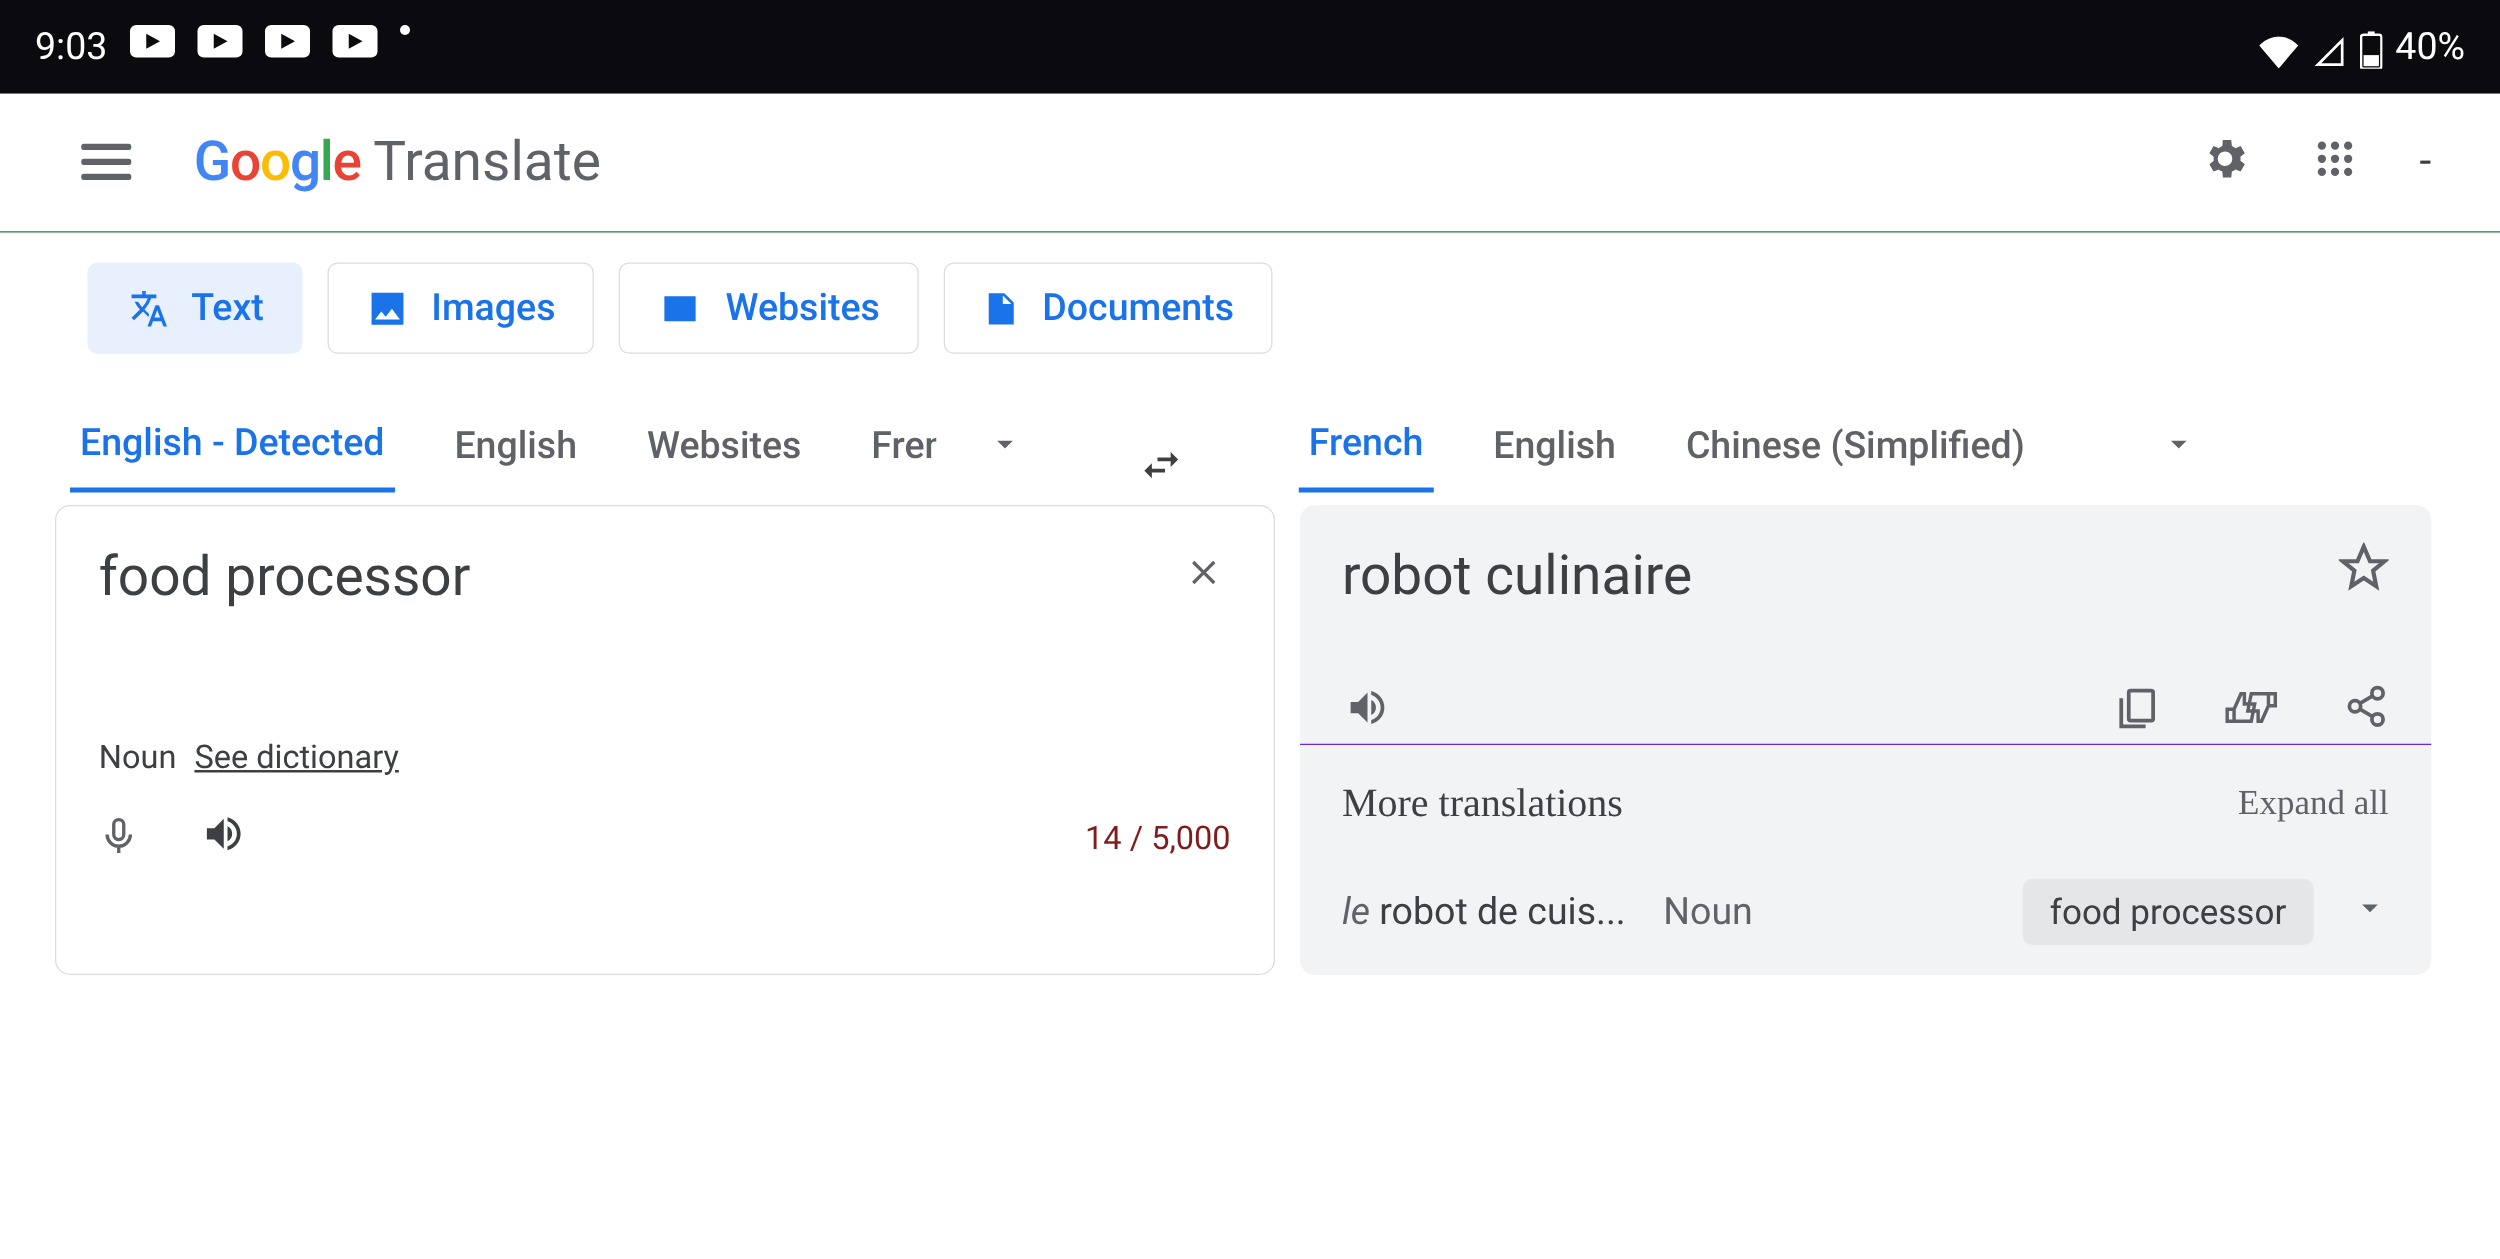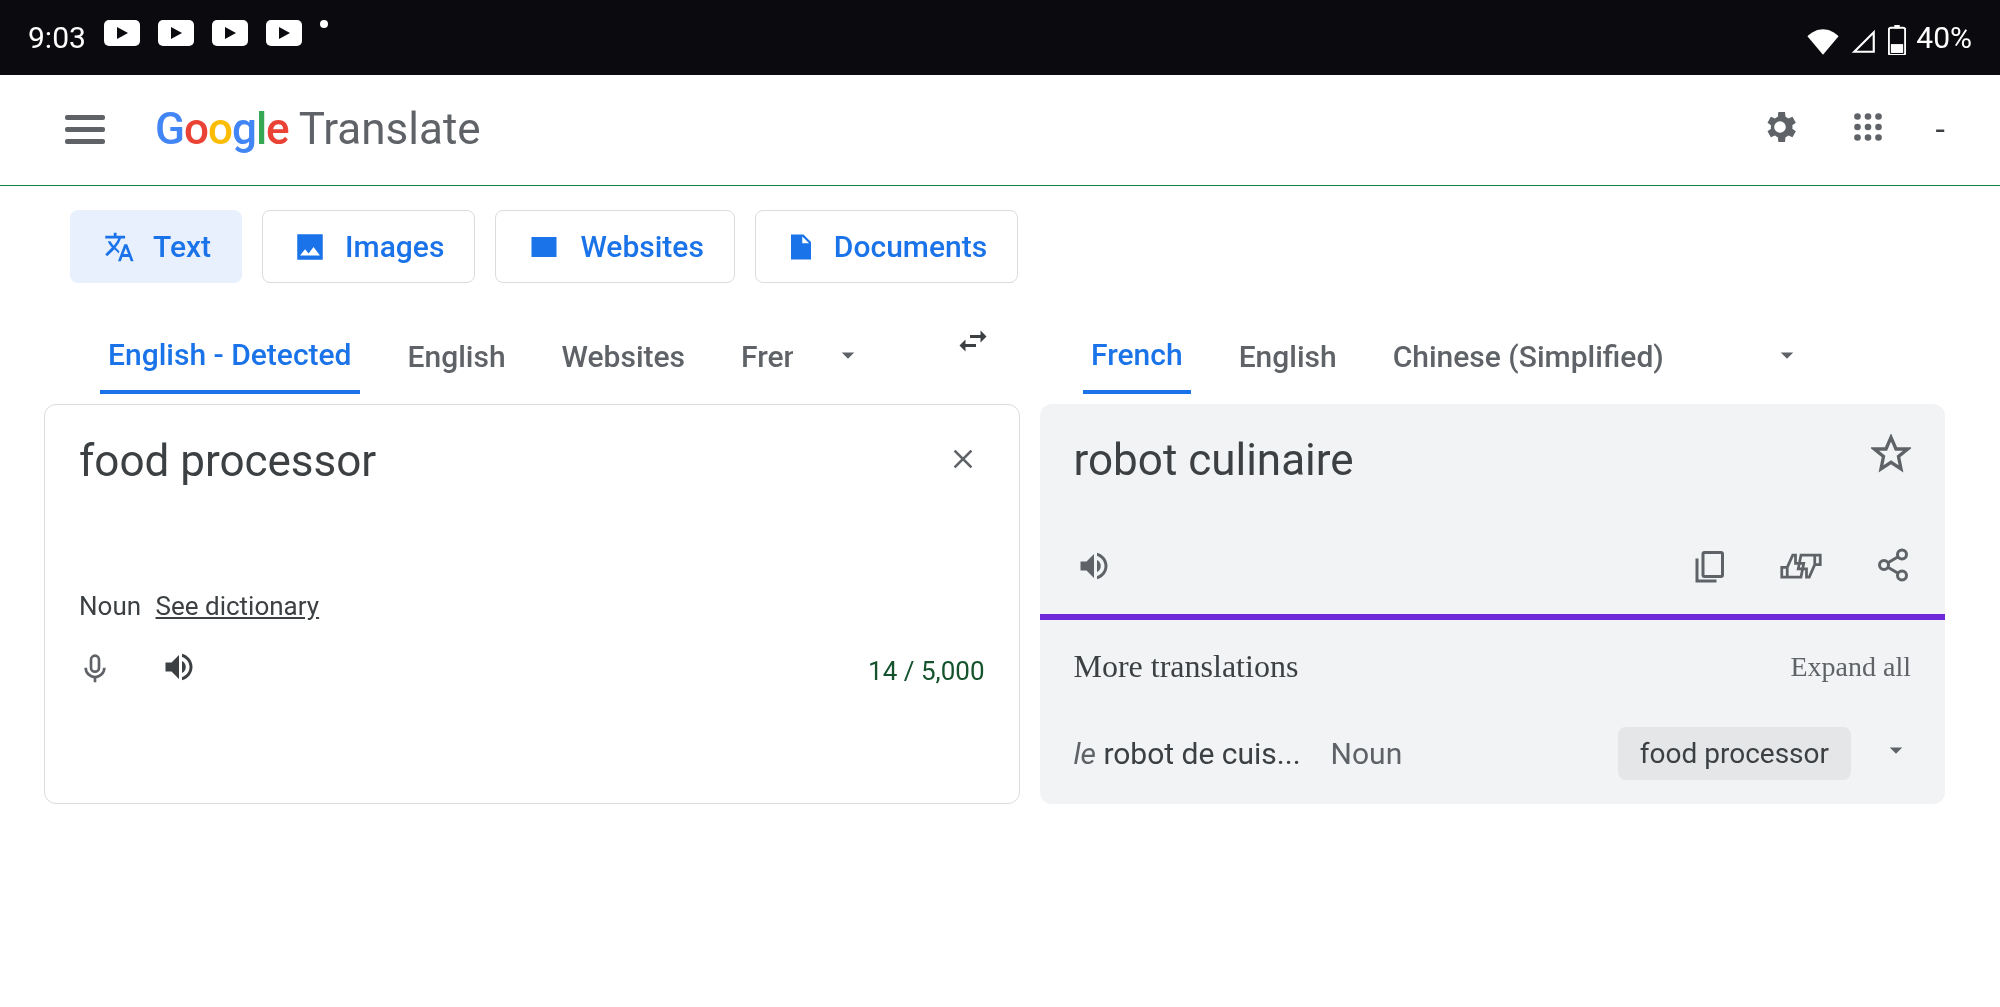--- a/index.html
+++ b/index.html
@@ -18,39 +18,39 @@
 .logo { display: flex; align-items: center; margin-left: 50px; font-size: 44px; }
 .logo-google { font-weight: 500; letter-spacing: -1px; }
 .g1 { color: #4285f4; } .g2 { color: #ea4335; } .g3 { color: #fbbc05; } .g4 { color: #4285f4; } .g5 { color: #34a853; } .g6 { color: #ea4335; }
 .logo-translate { color: #5f6368; margin-left: 10px; font-weight: 400; }
 .header-right { margin-left: auto; display: flex; align-items: center; gap: 50px; color: #5f6368; }
 .gear-icon, .apps-icon { cursor: pointer; }
 .tabs { display: flex; gap: 20px; padding: 24px 55px 0 70px; }
 .tab { display: flex; align-items: center; gap: 18px; padding: 18px 30px; border: 1px solid #dadce0; border-radius: 8px; font-size: 30px; color: #1a73e8; font-weight: 500; cursor: pointer; background: #fff; }
 .tab.active { background: #e8f0fe; border-color: #e8f0fe; }
 .tab svg { fill: #1a73e8; }
-.lang-row { display: flex; align-items: flex-start; padding: 40px 55px 0 100px; }
+.lang-row { display: flex; align-items: flex-end; padding: 40px 55px 0 56px; }
 .lang-left, .lang-right { display: flex; align-items: center; gap: 40px; font-size: 30px; color: #5f6368; font-weight: 500; }
 .lang-item { padding: 14px 8px 18px 8px; cursor: pointer; white-space: nowrap; }
 .lang-item.selected { color: #1a73e8; border-bottom: 4px solid #1a73e8; }
 .chevron { cursor: pointer; color: #5f6368; }
 .swap { margin: 0 90px; cursor: pointer; color: #5f6368; }
 .panels { display: flex; padding: 10px 55px 0 44px; gap: 20px; }
 .panel { flex: 1; border-radius: 12px; }
 .panel.input { border: 1px solid #dadce0; background: #fff; padding: 30px 34px 24px 34px; }
 .panel.output { background: #f1f3f4; padding: 0; }
 .input-top { display: flex; align-items: flex-start; justify-content: space-between; }
 .input-text { font-size: 44px; color: #3c4043; font-weight: 400; border: none; outline: none; width: 100%; resize: none; font-family: inherit; background: transparent; min-height: 150px; }
 .clear-btn { font-size: 38px; color: #5f6368; cursor: pointer; background: none; border: none; padding: 6px; }
 .pos-row { font-size: 26px; color: #3c4043; margin-top: 6px; }
 .pos-row a { color: #3c4043; text-decoration: underline; margin-left: 8px; cursor: pointer; }
 .input-bottom { display: flex; align-items: center; justify-content: space-between; margin-top: 28px; }
 .input-icons { display: flex; gap: 48px; color: #5f6368; }
-.char-count { font-size: 26px; color: #14532d; }
-.output-top { padding: 30px 34px 24px 34px; border-bottom: 6px solid #6d28d9; }
+.char-count { font-size: 26px; color: #7f1d1d; }
+.output-top { padding: 30px 34px 5px 34px; border-bottom: 1px solid #6d28d9; }
 .output-head { display: flex; align-items: flex-start; justify-content: space-between; }
 .output-text { font-size: 44px; color: #3c4043; }
 .star-btn { color: #5f6368; cursor: pointer; }
 .output-icons { display: flex; align-items: center; justify-content: space-between; margin-top: 60px; color: #5f6368; }
 .output-right-icons { display: flex; gap: 52px; }
 .more-trans { padding: 28px 34px 28px 34px; display: flex; align-items: center; justify-content: space-between; font-size: 32px; color: #3c4043; font-family: Liberation Serif, serif; }
 .expand-all { font-size: 28px; color: #5f6368; cursor: pointer; }
 .alt-row { padding: 14px 34px 24px 34px; display: flex; align-items: center; gap: 30px; font-size: 30px; color: #3c4043; }
 .alt-text .prefix { font-style: italic; color: #5f6368; }
 .alt-pos { color: #5f6368; }

